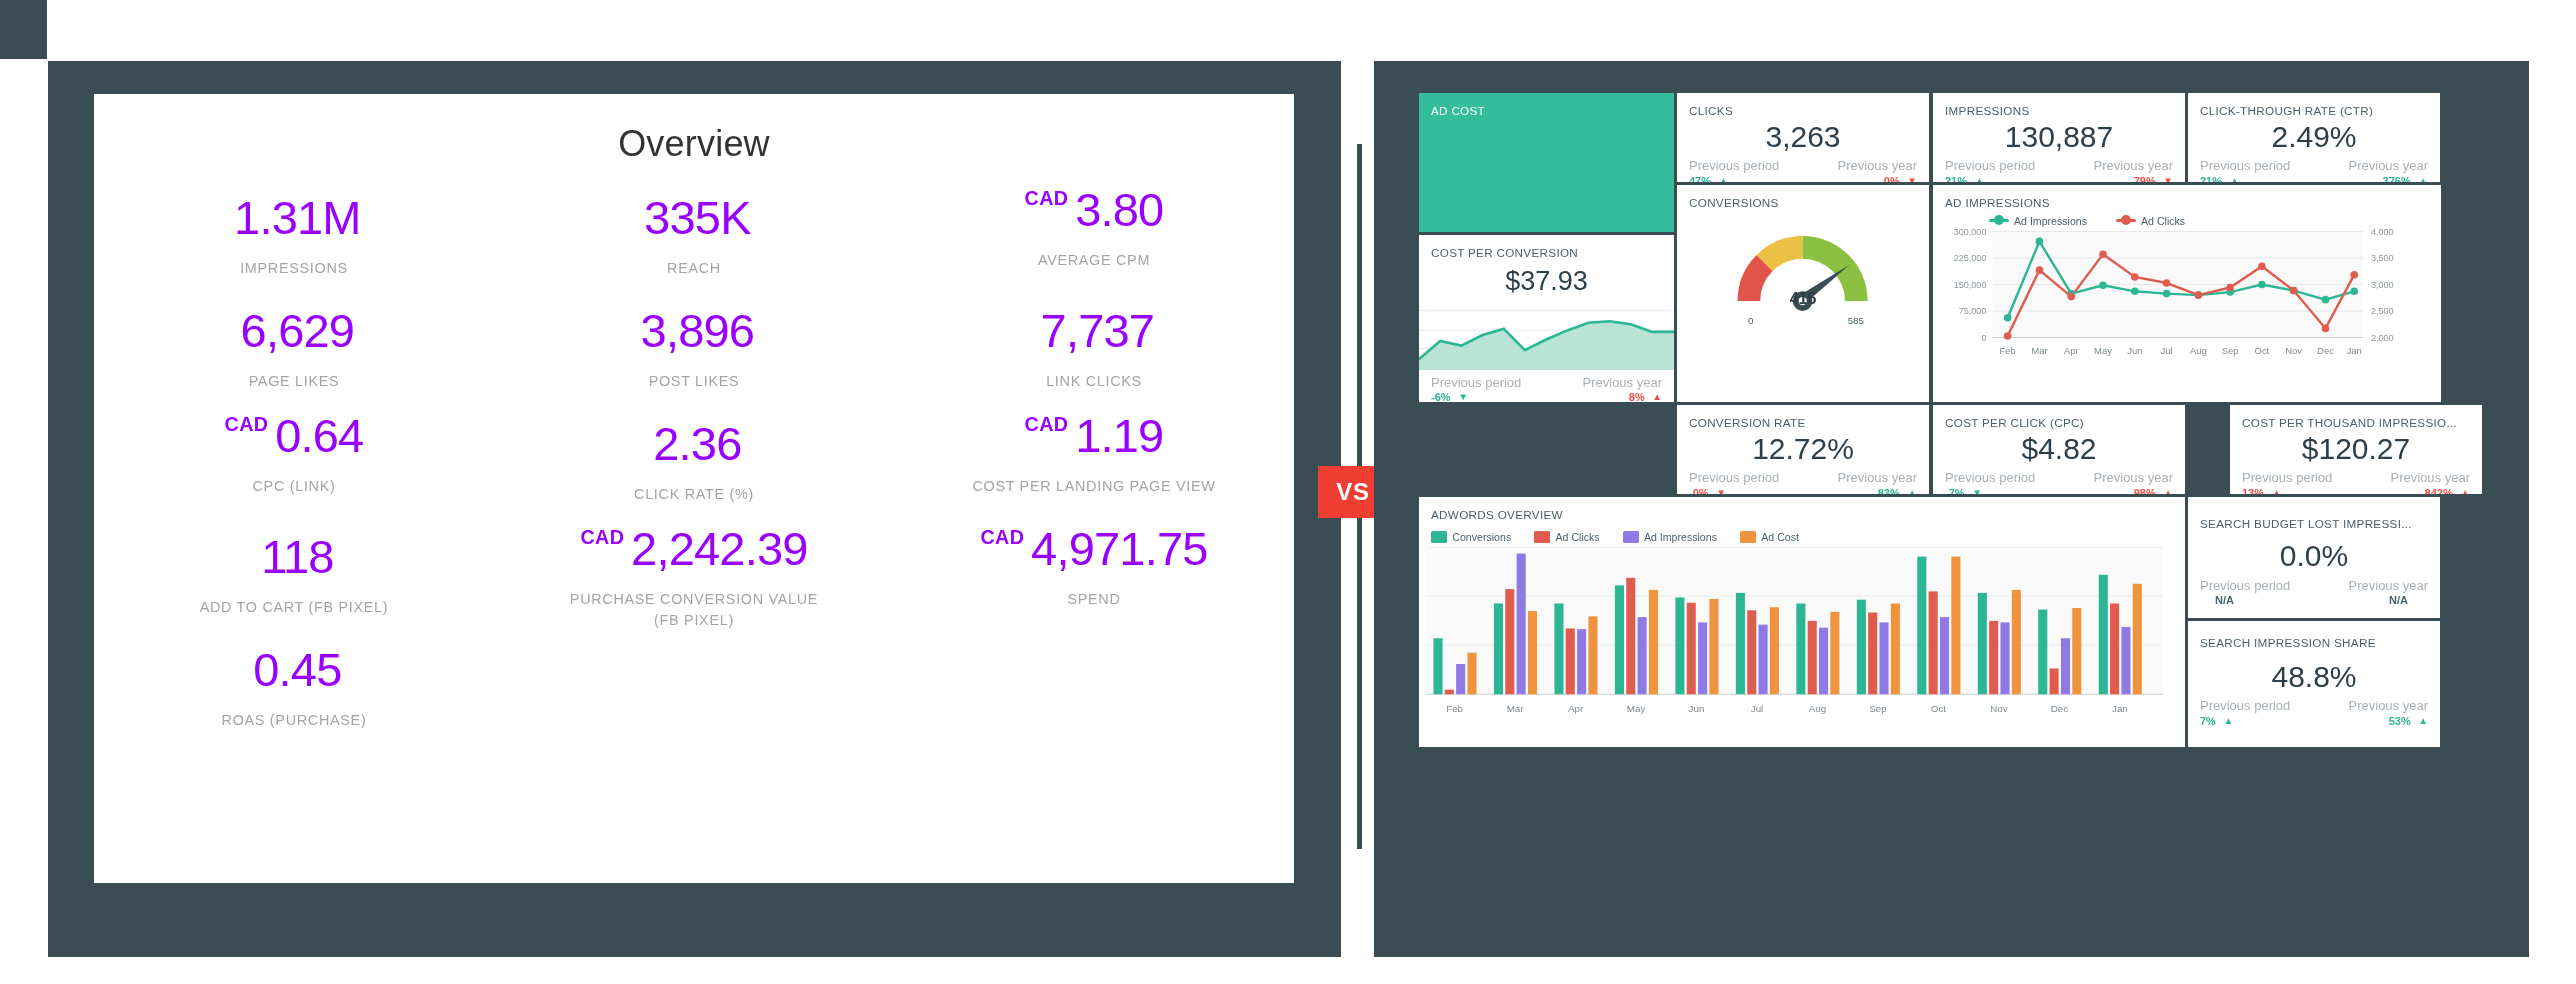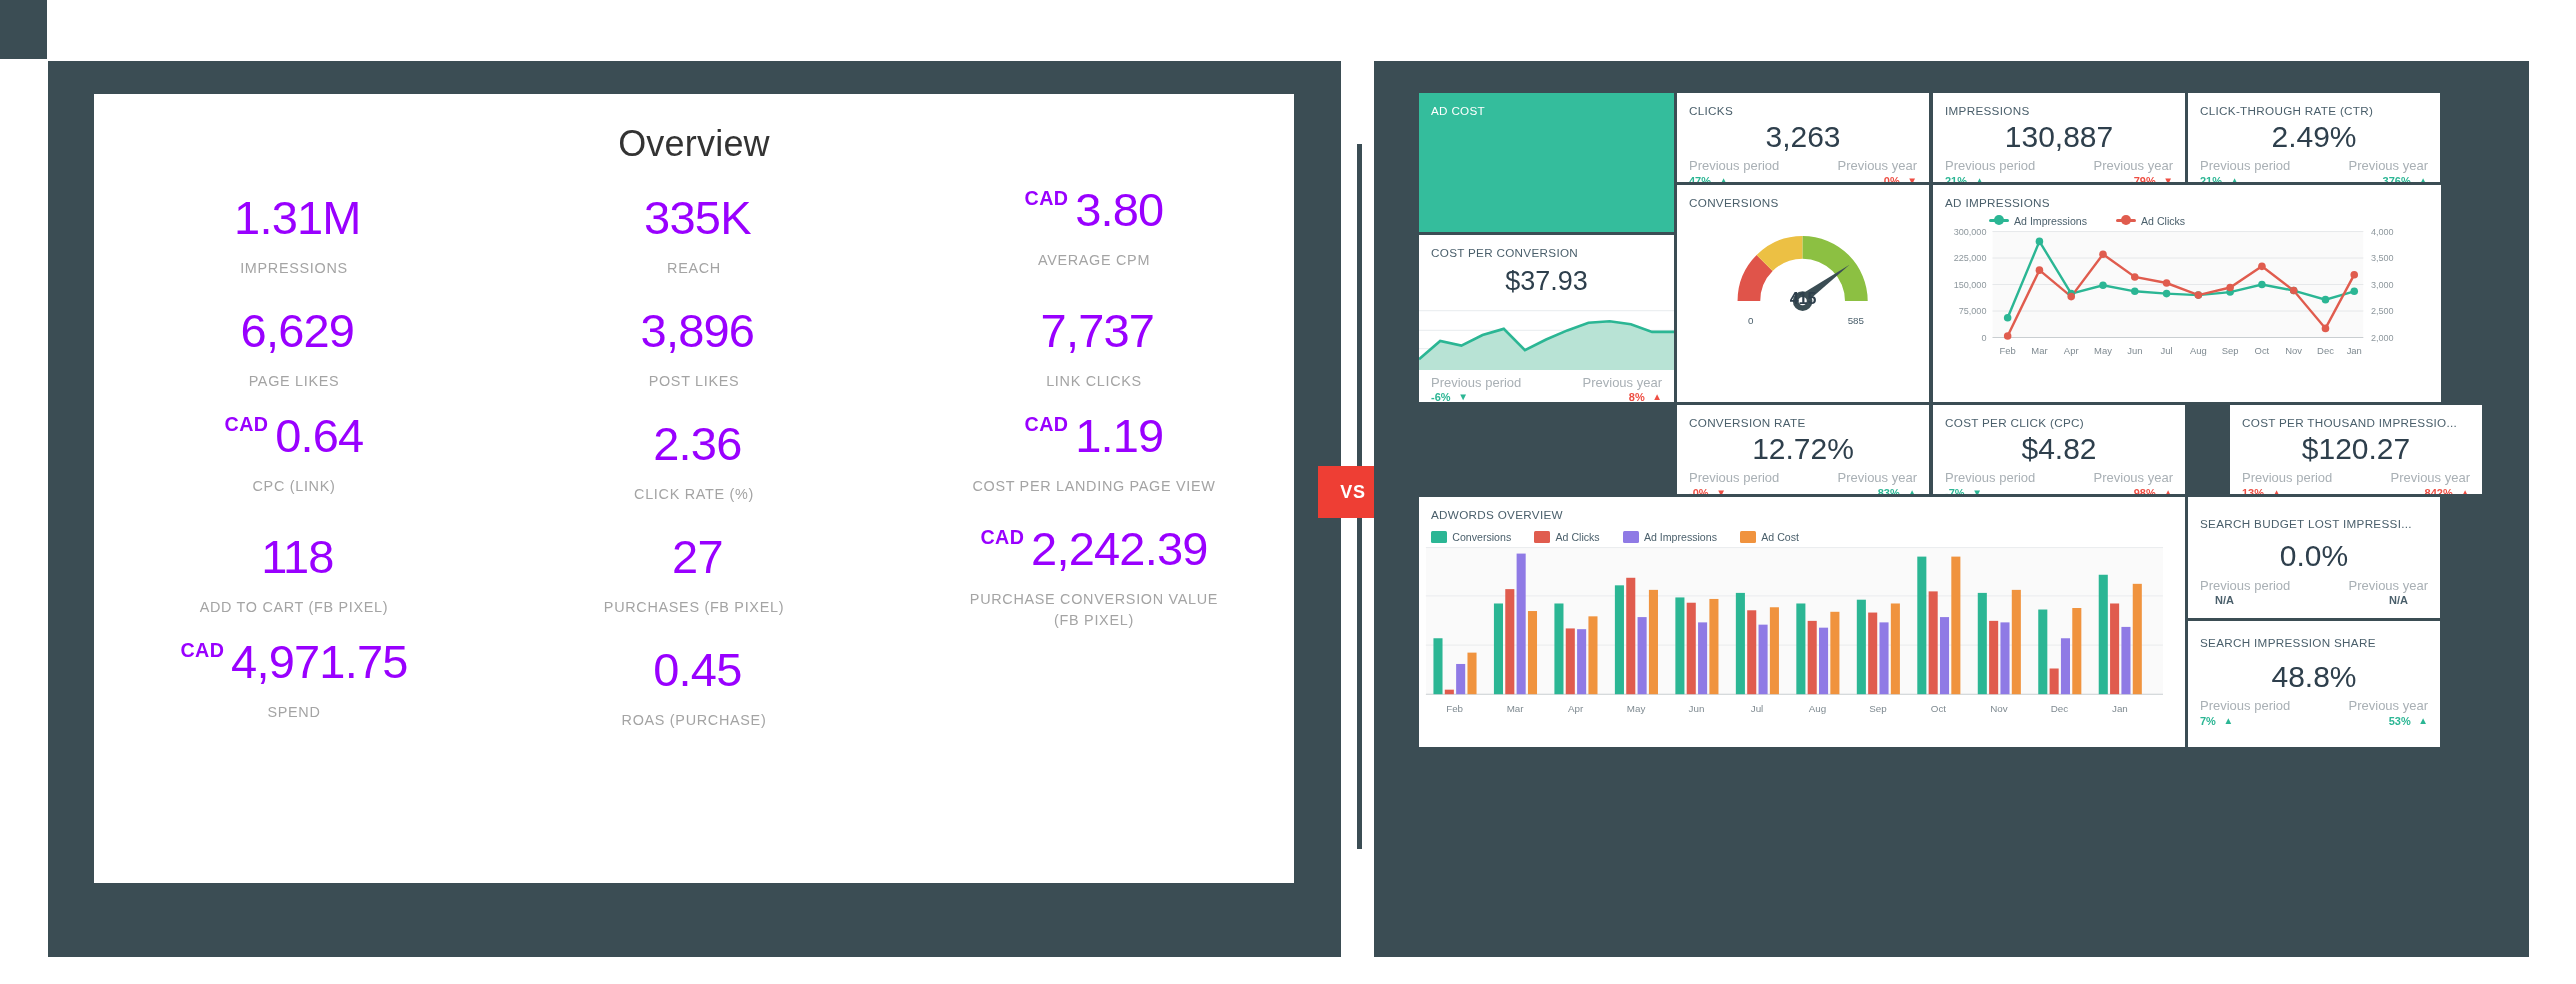--- a/index.html
+++ b/index.html
@@ -36,21 +36,21 @@
     font-weight: 400; line-height: 1.45;
   }
   .kpi-pad { padding-bottom: 19.7px; }
 
   
   .vs-line {
     position: absolute; left: 1357px; top: 144px; width: 5.3px; height: 705px; background: #3b4d54;
   }
   .vs-badge {
     position: absolute; left: 1318px; top: 466px; width: 70px; height: 52px;
-    background: #ee3e34; color: #fff; font-size: 18px; font-weight: 700;
+    background: #ee3e34; color: #fff; font-size: 24px; font-weight: 700;
     letter-spacing: 0.8px; display: flex; align-items: center; justify-content: center;
   }
   .vs-badge::after {
     content: ""; position: absolute; right: -8.3px; top: 9.8px; width: 16.7px; height: 32px;
     background: #ee3e34; border-radius: 0 8.3px 8.3px 0;
   }
 
   
   .right-panel {
     position: absolute; left: 1374px; top: 61px; width: 1155px; height: 896px;
@@ -193,27 +193,20 @@
               <span>1.19</span>
             </div>
           <div class="kpi-label">COST PER LANDING PAGE VIEW</div>
         </div>
         <div class="kpi kpi-pad">
           <div class="kpi-value">
               <span class="kpi-cur"></span>
               <span>118</span>
             </div>
           <div class="kpi-label">ADD TO CART (FB PIXEL)</div>
-        </div>
-        <div class="kpi kpi-pad">
-          <div class="kpi-value">
-              <span class="kpi-cur"></span>
-              <span>27</span>
-            </div>
-          <div class="kpi-label">PURCHASES (FB PIXEL)</div>
         </div>
 
         <div class="kpi">
           <div class="kpi-value">
               <span class="kpi-cur">CAD</span>
               <span>2,242.39</span>
             </div>
           <div class="kpi-label" style="max-width:250px;margin-left:auto;margin-right:auto;">PURCHASE CONVERSION VALUE (FB PIXEL)</div>
         </div>
         <div class="kpi">

